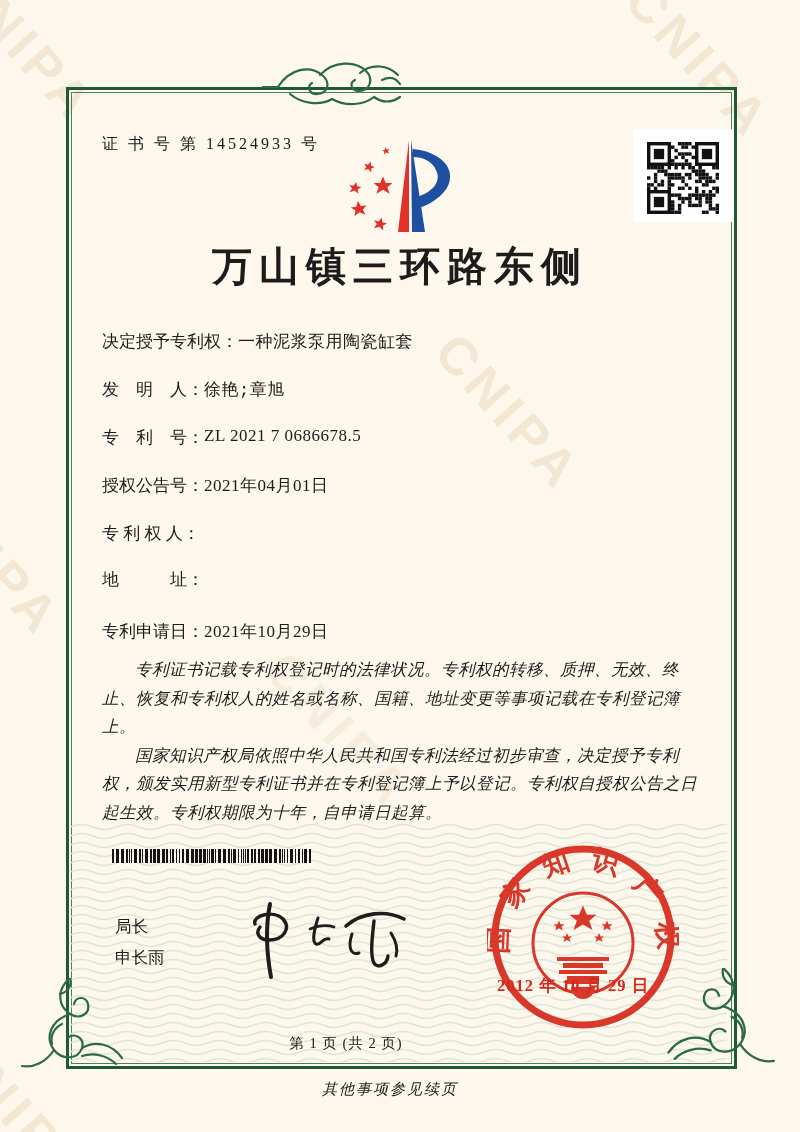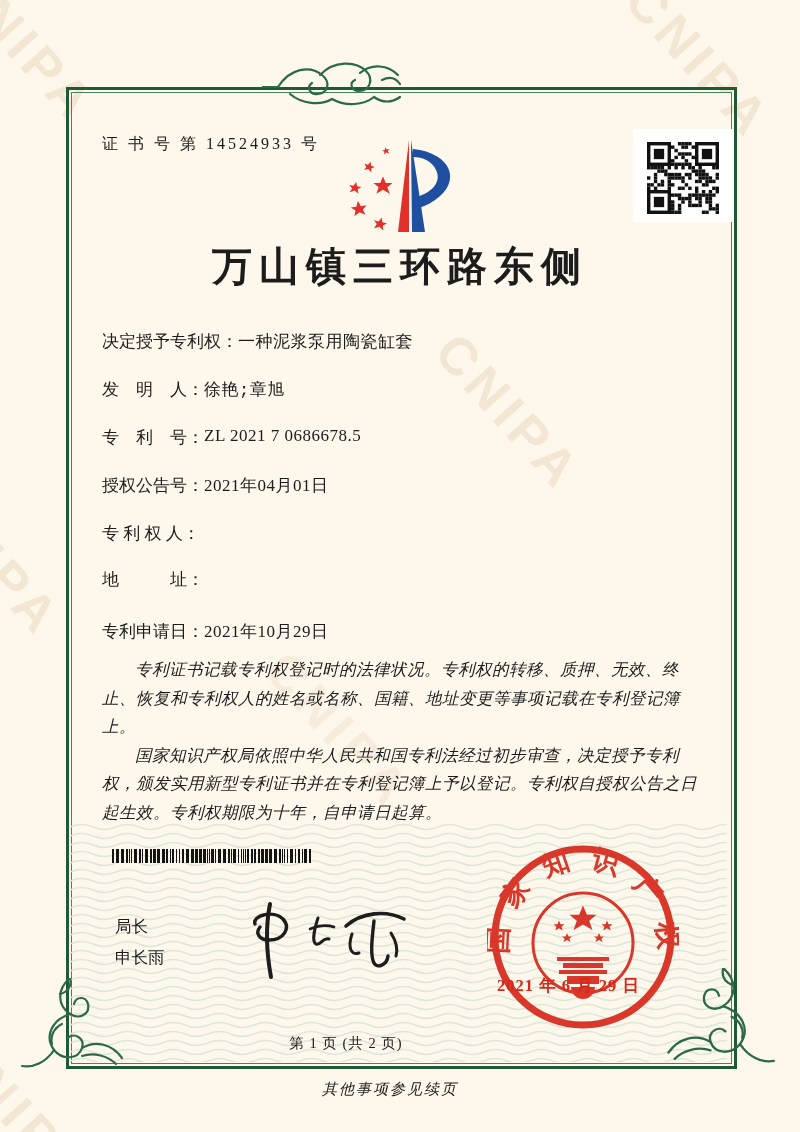--- a/index.html
+++ b/index.html
@@ -353,21 +353,21 @@
       <path d="M0,-10 L2.9,-3.2 10,-3.2 4.6,1.3 7,8.2 0,4 -7,8.2 -4.6,1.3 -10,-3.2 -2.9,-3.2 Z" transform="translate(80,97) scale(0.5)"></path>
       <path d="M0,-10 L2.9,-3.2 10,-3.2 4.6,1.3 7,8.2 0,4 -7,8.2 -4.6,1.3 -10,-3.2 -2.9,-3.2 Z" transform="translate(112,97) scale(0.5)"></path>
       <rect x="70" y="116" width="52" height="4"></rect>
       <rect x="76" y="122" width="40" height="5"></rect>
       <rect x="72" y="129" width="48" height="4"></rect>
       <rect x="80" y="135" width="32" height="8"></rect>
       <path d="M84 146 a12 12 0 0 0 24 0 z"></path>
     </g>
   </svg>
 </div>
-<div class="seal-date">2021 年 6 月 29 日</div>
+<div class="seal-date">2012 年 10 月 29 日</div>
 
 <div class="ornament" style="left:262px;top:52px;">
   <svg width="140" height="58" viewBox="0 0 140 58">
     <g class="orn-stroke">
       <path d="M0 35 H16"></path>
       <path d="M16 35 C 28 16 48 13 60 23 C 69 30 66 41 56 42 C 48 43 44 35 50 31"></path>
       <path d="M58 23 C 72 8 94 9 104 19 C 112 27 108 39 97 39 C 89 39 87 31 93 28"></path>
       <path d="M98 21 C 110 11 126 13 136 23"></path>
       <path d="M28 42 C 40 52 58 54 70 47 C 84 55 102 53 112 45 C 120 51 130 51 138 45"></path>
       <path d="M120 28 C 128 24 134 26 138 32"></path>

